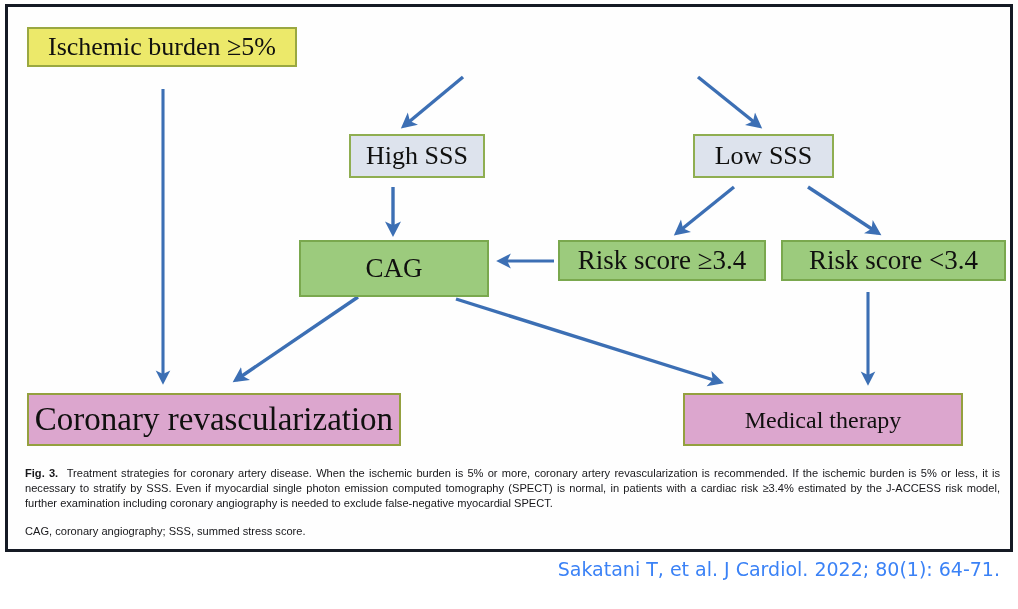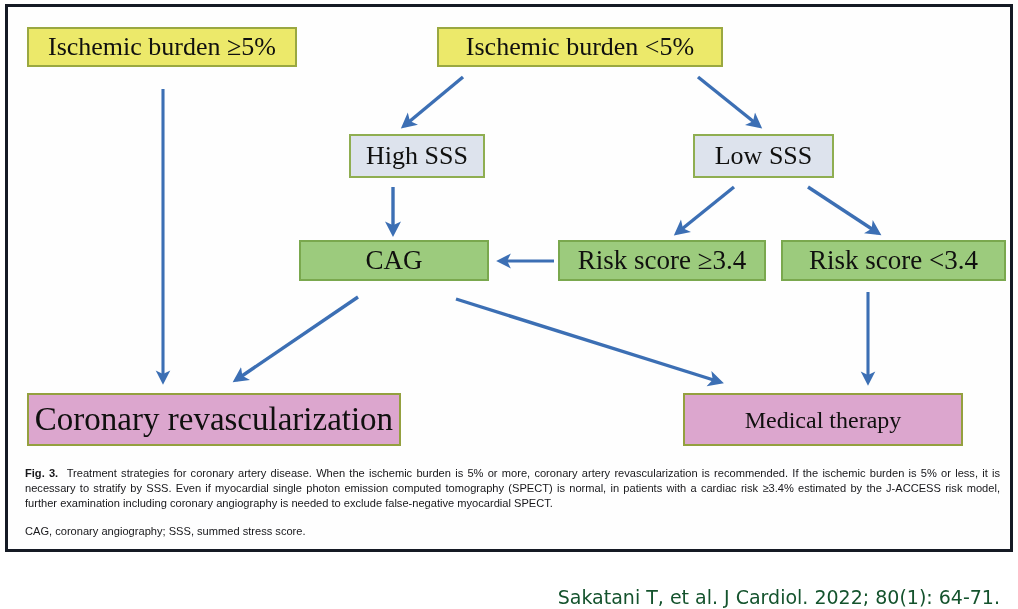--- a/index.html
+++ b/index.html
@@ -46,21 +46,21 @@
   .node.yellow{background:#ece96a;border-color:#9aa841;}
   .node.blue  {background:#dde3ed;border-color:#8fae51;}
   .node.green {background:#9ccb7d;border-color:#7aa84e;}
   .node.pink  {background:#dca6ce;border-color:#94a03f;}
 
   
   #n-burden-high{left:19px;  top:20px;  width:270px; height:40px; font-size:26px;}
   #n-burden-low {left:429px; top:20px;  width:286px; height:40px; font-size:26px;}
   #n-high-sss   {left:317px; top:127px; width:136px; height:44px; font-size:26px;margin-left:24px;}
   #n-low-sss    {left:685px; top:127px; width:141px; height:44px; font-size:26px;}
-  #n-cag        {left:291px; top:233px; width:190px; height:41px; font-size:27px;}
+  #n-cag        {left:291px; top:233px; width:190px; height:57px; font-size:27px;}
   #n-risk-high  {left:550px; top:233px; width:208px; height:41px; font-size:27px;}
   #n-risk-low   {left:773px; top:233px; width:225px; height:41px; font-size:27px;text-align:right;}
   #n-revasc     {left:19px;  top:386px; width:374px; height:53px; font-size:33px;}
   #n-medical    {left:675px; top:386px; width:280px; height:53px; font-size:24px;}
 
   
   #arrows{
     position:absolute;left:0;top:0;
     width:1002px;height:455px;
     z-index:1;
@@ -81,23 +81,22 @@
   #caption p{margin:0;}
   #caption .abbrev{margin-top:13px;}
   
   #citation{
     position:absolute;
     left:0;top:558px;
     width:1000px;
     text-align:right;
     font-family:"DejaVu Sans", sans-serif;
     font-size:19px;
-    color:#14532d;
+    color:#3b82f6;
     letter-spacing:0px;
-    margin-top:28px;
   }
 </style>
 </head>
 <body>
 
 <div id="page">
 
   <div id="figure-frame">
 
     <div id="diagram">
@@ -125,21 +124,20 @@
 
         <line x1="350" y1="290" x2="228" y2="373" stroke="#3c6fb4" stroke-width="3.4" marker-end="url(#ah)"></line>
 
         <line x1="448" y1="292" x2="712" y2="375" stroke="#3c6fb4" stroke-width="3.4" marker-end="url(#ah)"></line>
 
         <line x1="860" y1="285" x2="860" y2="375" stroke="#3c6fb4" stroke-width="3.1" marker-end="url(#ah)"></line>
       </svg>
 
       <div class="node yellow" id="n-burden-high">Ischemic burden ≥5%</div>
 
-      <div class="node yellow" id="n-burden-low">Ischemic burden &lt;5%</div>
 
       <div class="node blue" id="n-high-sss">High SSS</div>
 
       <div class="node blue" id="n-low-sss">Low SSS</div>
 
       <div class="node green" id="n-cag">CAG</div>
 
       <div class="node green" id="n-risk-high">Risk score ≥3.4</div>
 
       <div class="node green" id="n-risk-low">Risk score &lt;3.4</div>

